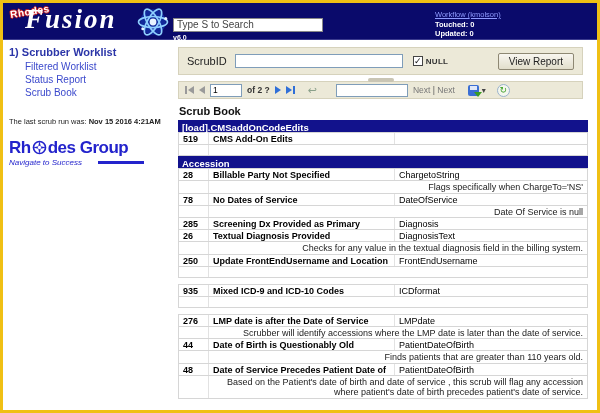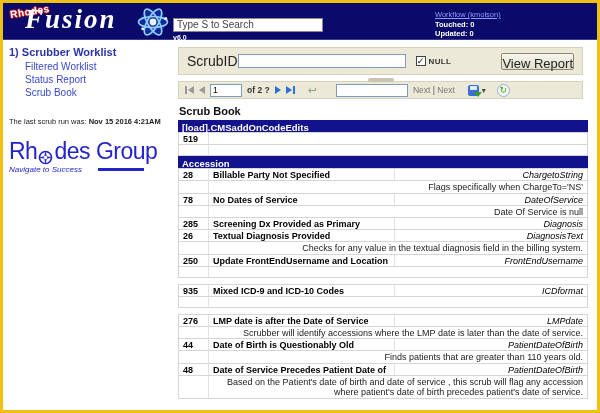--- a/index.html
+++ b/index.html
@@ -23,34 +23,34 @@
 
   
   .bdy { display:flex; height:373px; background:#fff; }
   aside { width:172px; flex:0 0 auto; padding:6px 0 0 6px; }
   .wl-title { color:#2b35a8; font-weight:bold; font-size:11px; }
   .wl-links { margin:2px 0 0 16px; }
   .wl-links a { display:block; color:#3b49cc; font-size:10px; line-height:13px; text-decoration:none; cursor:pointer; }
   .last-run { margin-top:18px; font-size:7.5px; color:#222; }
   .last-run b { font-weight:bold; }
   .rg-logo { margin-top:12px; }
-  .rg-name { color:#2323cc; font-weight:normal; font-size:23px; letter-spacing:-0.5px; display:flex; align-items:flex-end; }
+  .rg-name { color:#2323cc; font-weight:bold; font-size:17px; letter-spacing:-0.5px; display:flex; align-items:flex-start; }
   .rg-compass { display:inline-block; margin:2px 1px 0 1px; }
   .rg-tagline { color:#2323cc; font-style:italic; font-size:8px; display:flex; align-items:center; gap:16px;text-align:center; }
   .rg-tagline .rule { height:3px; width:46px; background:#2323cc; }
 
   main { flex:1; padding:7px 14px 0 3px; overflow:hidden; }
 
   
   .panel { background:#ece9d8; border:1px solid #d6d2bc; height:28px; display:flex; align-items:center; padding:0 8px; }
-  .scrubid-label { font-size:14px; color:#222; margin-right:0; }
+  .scrubid-label { font-size:11px; color:#222; margin-right:8px; }
   .scrubid-input { width:168px; height:14px; border:1px solid #7f9db9; background:#fff; font-size:9px; padding:0 2px; }
   .cb { width:10px; height:10px; background:#fff; border:1px solid #444; margin-left:10px; font-size:9px; line-height:9px; text-align:center; color:#111; cursor:pointer; }
   .cb-label { font-size:8px; font-weight:bold; color:#333; margin-left:3px; letter-spacing:.3px; }
-  .view-report { margin-left:auto; font-size:13px; color:#222; background:linear-gradient(#f8f6f0,#e2decb); border:1px solid #8e8873; border-radius:2px; padding:2px 0; height:17px; cursor:pointer; }
+  .view-report { margin-left:auto; font-size:10px; color:#222; background:linear-gradient(#f8f6f0,#e2decb); border:1px solid #8e8873; border-radius:2px; padding:2px 10px; height:17px; cursor:pointer; }
 
   
   .tb-wrap { margin-top:6px; position:relative; }
   .grip { position:absolute; top:-3px; left:50%; transform:translateX(-50%); width:26px; height:4px; background:#c9c5b4; border-radius:2px; }
   .toolbar { background:#ece9d8; border:1px solid #d6d2bc; height:18px; display:flex; align-items:center; padding:0 6px; gap:5px; font-size:8.5px; color:#555; }
   .pgbtn { display:flex; align-items:center; gap:1px; cursor:pointer; }
   .bar { width:2px; height:8px; background:currentColor; }
   .tri-l { width:0; height:0; border-top:4px solid transparent; border-bottom:4px solid transparent; border-right:6px solid currentColor; }
   .tri-r { width:0; height:0; border-top:4px solid transparent; border-bottom:4px solid transparent; border-left:6px solid currentColor; }
   .dis { color:#9a9a9a; }
@@ -70,21 +70,21 @@
   
   .rpt-title { font-size:11px; font-weight:bold; color:#111; margin:6px 0 3px 1px; }
   .rpt { width:410px; }
   .band { background:#12128c; color:#fff; font-weight:bold; font-size:9.5px; padding:2px 4px 1px 4px; height:13px; }
   .rrow, .drow { display:grid; border:1px solid #d6d6d6; margin-top:-1px; background:#fff; }
   .rrow { grid-template-columns:30px 186px 1fr; height:13px; }
   .drow { grid-template-columns:30px 1fr; min-height:12px; }
   .c { font-size:9px; padding:1px 4px 0 4px; line-height:10.5px; overflow:hidden; }
   .c.id { font-weight:bold; border-right:1px solid #e2e2e2; }
   .c.ti { font-weight:bold; border-right:1px solid #e2e2e2; }
-  .c.fi { font-style:italic; text-align:right; }
+  .c.fi { text-align:left; }
   .c.de { color:#222;text-align:right; }
   .spacer { height:7px; background:#fff; }
 </style>
 </head>
 <body>
 
 <div class="page">
 
   <div class="hdr">
     <div class="logo-block">
@@ -182,20 +182,21 @@
           </span>
           <span class="refresh">↻</span>
         </div>
       </div>
 
       <div class="rpt-title">Scrub Book</div>
       <div class="rpt">
           <div class="band">[load].CMSaddOnCodeEdits</div>
           <div class="rrow">
             <div class="c id">519</div>
+            <div class="c ti">CMS Add-On Edits</div>
             <div class="c fi"></div>
           </div>
           <div class="drow">
             <div class="c id"></div>
             <div class="c de"></div>
           </div>
           <div class="band">Accession</div>
           <div class="rrow">
             <div class="c id">28</div>
             <div class="c ti">Billable Party Not Specified</div>

